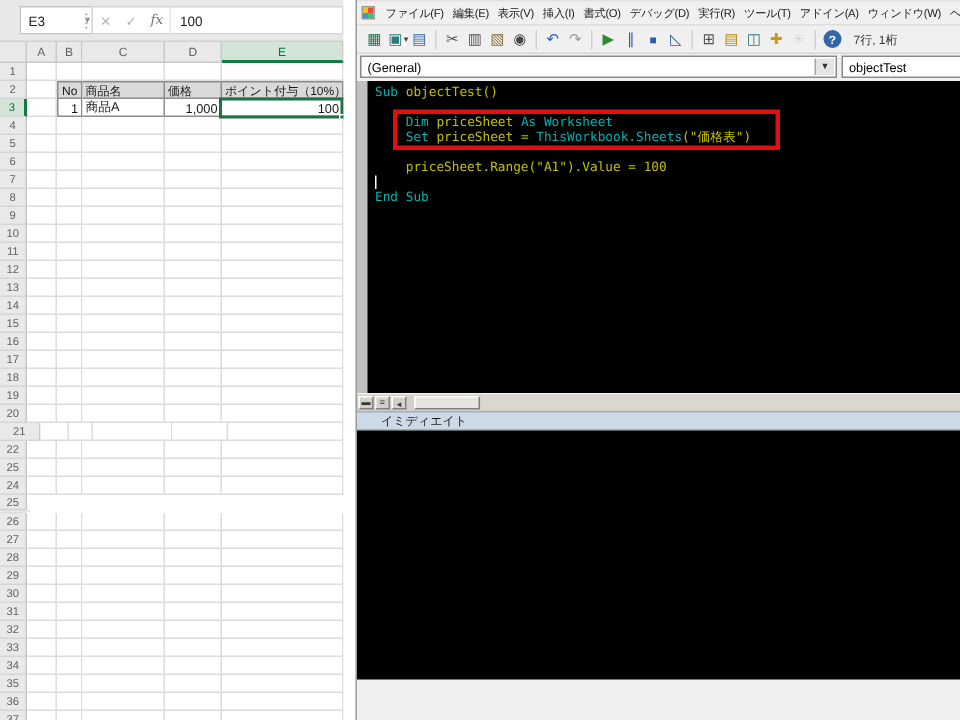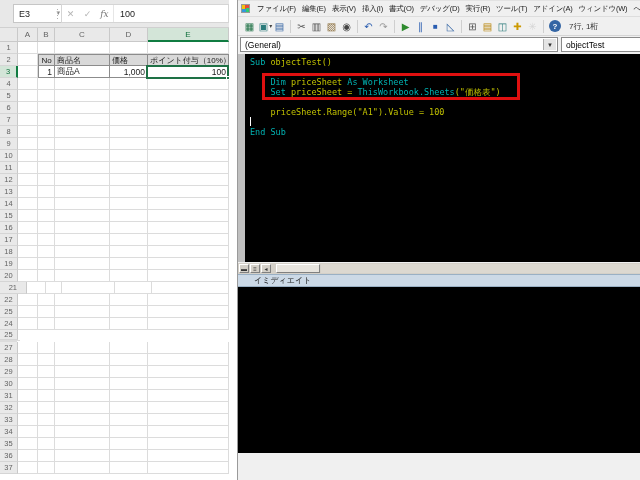--- a/index.html
+++ b/index.html
@@ -286,20 +286,28 @@
           <div class="g-row" style="height: 12px;">
             <div class="g-rowhdr" style="width: 18px;">24</div>
             <div class="g-cell" style="width: 20px;"></div>
             <div class="g-cell" style="width: 17px;"></div>
             <div class="g-cell" style="width: 55px;"></div>
             <div class="g-cell" style="width: 38px;"></div>
             <div class="g-cell" style="width: 81px;"></div>
           </div>
           <div class="g-row" style="height: 12px; flex-direction: column;">
             <div class="g-rowhdr" style="width: 18px;">25</div>
+            <div class="g-cell" style="width: 20px;"></div>
+            <div class="g-cell" style="width: 17px;"></div>
+            <div class="g-cell" style="width: 55px;"></div>
+            <div class="g-cell" style="width: 38px;"></div>
+            <div class="g-cell" style="width: 81px;"></div>
+          </div>
+          <div class="g-row" style="height: 12px;">
+            <div class="g-rowhdr" style="width: 18px;">26</div>
             <div class="g-cell" style="width: 20px;"></div>
             <div class="g-cell" style="width: 17px;"></div>
             <div class="g-cell" style="width: 55px;"></div>
             <div class="g-cell" style="width: 38px;"></div>
             <div class="g-cell" style="width: 81px;"></div>
           </div>
           <div class="g-row" style="height: 12px;">
             <div class="g-rowhdr" style="width: 18px;">27</div>
             <div class="g-cell" style="width: 20px;"></div>
             <div class="g-cell" style="width: 17px;"></div>

